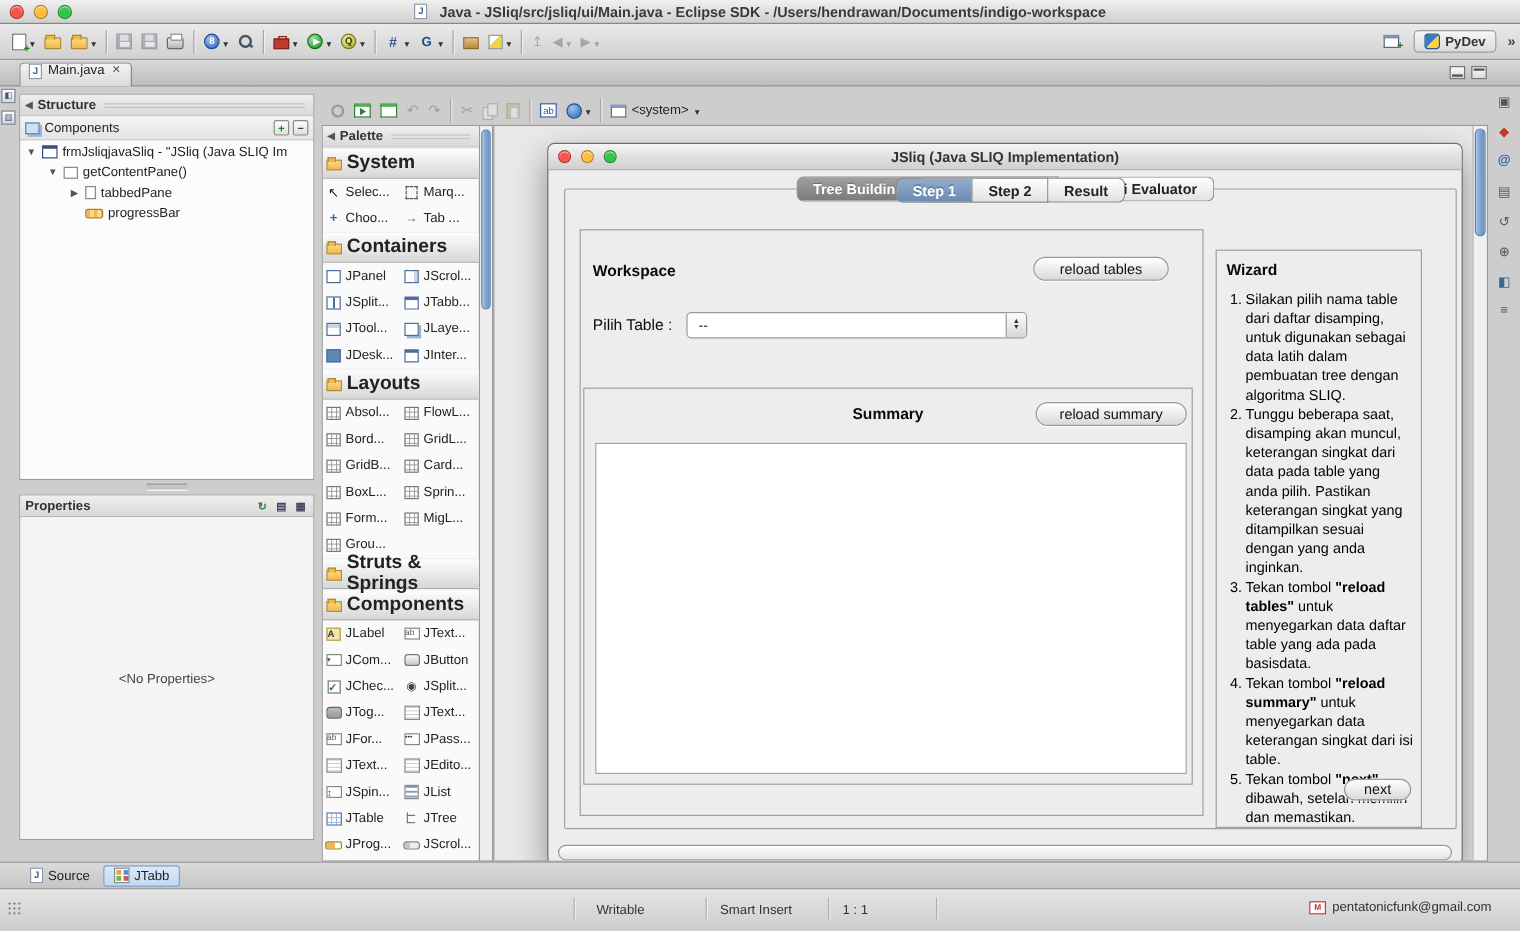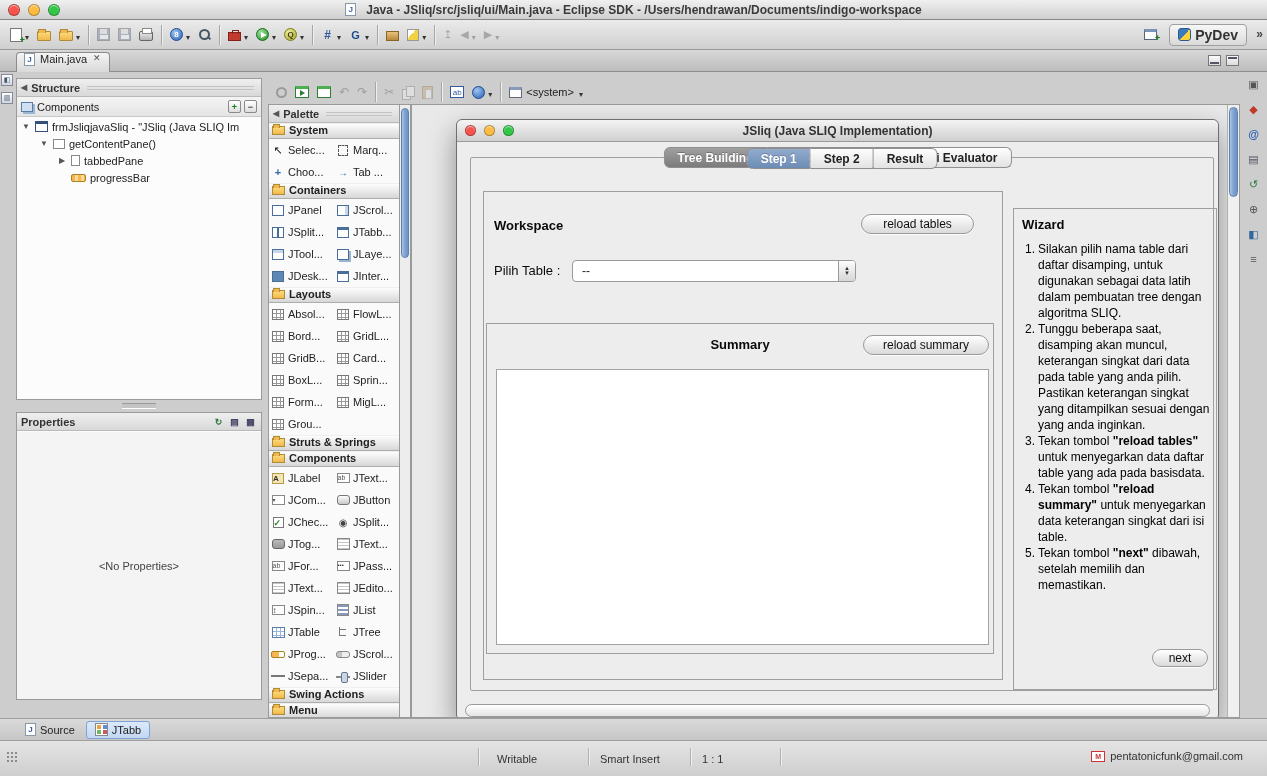--- a/index.html
+++ b/index.html
@@ -15,21 +15,21 @@
 .mi-jfile{width:11px;height:13px;background:#fff;border:1px solid #8899aa;display:inline-flex;align-items:center;justify-content:center;flex:none}
 .mi-jfile::before{content:"J";font-size:8px;font-weight:bold;color:#3b5fa0}
 
 
 #toolbar{position:absolute;left:0;top:20px;width:100%;height:30px;background:linear-gradient(#eaeaea,#d0d0d0);border-bottom:1px solid #9a9a9a;display:flex;align-items:center;padding:0 6px}
 .tbtn{height:24px;display:flex;align-items:center;gap:2px;padding:0 4px;border-radius:3px}
 .tbtn.dis{opacity:.35}
 .ddc::after{content:"▾";font-size:8px;color:#333;margin-left:1px}
 .tsep{width:1px;height:20px;background:#a6a6a6;box-shadow:1px 0 0 #efefef;margin:0 4px}
 #toolbar-right{margin-left:auto;display:flex;align-items:center;gap:8px;padding-right:14px}
-.persp-btn{display:flex;align-items:center;gap:4px;padding:2px 8px;border-radius:4px;background:linear-gradient(#f7f7f7,#dadada);border:1px solid #9f9f9f;font-size:14px;font-weight:bold;color:#333}
+.persp-btn{display:flex;align-items:center;gap:4px;padding:2px 8px;border-radius:4px;background:linear-gradient(#f7f7f7,#dadada);border:1px solid #9f9f9f;font-size:11px;font-weight:bold;color:#333}
 .overflow{position:absolute;right:4px;top:7px;font-size:12px;font-weight:bold;color:#444}
 
 
 .mi{display:inline-flex;align-items:center;justify-content:center;flex:none}
 .mi-page{width:12px;height:14px;background:#fff;border:1px solid #777;position:relative}
 .mi-page::after{content:"+";position:absolute;right:-4px;bottom:-4px;color:#1b7f1b;font-weight:bold;font-size:9px}
 .mi-folder{width:14px;height:10px;background:linear-gradient(#ffda7d,#efb94d);border:1px solid #b08a36;border-radius:1px;position:relative;margin-top:3px}
 .mi-folder::before{content:"";position:absolute;top:-3px;left:0;width:6px;height:3px;background:#efb94d;border:1px solid #b08a36;border-bottom:none}
 .mi-floppy{width:13px;height:13px;background:#4a5f8a;border:1px solid #333;position:relative}
 .mi-floppy::before{content:"";position:absolute;left:2px;top:0;width:7px;height:5px;background:#dcdcdc}
@@ -106,21 +106,21 @@
 .mi-copy::after{content:"";position:absolute;left:4px;top:0;width:7px;height:9px;background:#fff;border:1px solid #777}
 .mi-paste{width:11px;height:13px;background:#c9a063;border:1px solid #8a6a35;position:relative}
 .mi-paste::before{content:"";position:absolute;left:2px;top:2px;width:5px;height:8px;background:#fff;border:1px solid #999}
 .mi-i18n{width:14px;height:12px;border:1px solid #35599a;background:#fff;display:flex;align-items:center;justify-content:center;font-size:8px;color:#35599a}
 .mi-i18n::before{content:"ab"}
 .mi-winic{width:13px;height:11px;background:#fff;border:1px solid #667;border-top:3px solid #8899bb}
 #lnf-label{font-size:11px;color:#222;margin:0 2px}
 
 
 #palette{position:absolute;left:0;top:32px;width:132px;bottom:0;background:#fafafa;border:1px solid #9a9a9a;overflow:hidden}
-.pal-cat{height:16px;display:flex;gap:4px;padding:0 3px;background:linear-gradient(#fdfdfd,#d7d7d7);border-top:1px solid #efefef;border-bottom:1px solid #aeaeae;font-size:11px;font-weight:bold}
+.pal-cat{height:16px;display:flex;align-items:center;gap:4px;padding:12px 3px;background:linear-gradient(#fdfdfd,#d7d7d7);border-top:1px solid #efefef;border-bottom:1px solid #aeaeae;font-size:16px;font-weight:bold}
 .pal-grid{display:grid;grid-template-columns:1fr 1fr}
 .pal-item{height:22px;display:flex;align-items:center;gap:3px;padding:0 2px;font-size:11px;white-space:nowrap;overflow:hidden}
 .folder{width:13px;height:9px;background:linear-gradient(#ffda7d,#efb94d);border:1px solid #b08a36;position:relative;flex:none;margin-top:2px}
 .folder::before{content:"";position:absolute;top:-3px;left:0;width:5px;height:3px;background:#efb94d;border:1px solid #b08a36;border-bottom:none}
 #pal-scroll{position:absolute;left:132px;top:32px;width:11px;bottom:0;background:#ededed;border:1px solid #9a9a9a;border-left:none}
 .thumb-v{position:absolute;left:1px;right:1px;border-radius:5px;background:linear-gradient(90deg,#aac4e4,#7fa3cf 50%,#6a92c4);border:1px solid #5d82b0}
 
 
 .pic{width:14px;height:14px;display:inline-flex;align-items:center;justify-content:center;flex:none;font-size:9px}
 .p-cursor::before{content:"↖";font-size:11px;color:#111}
@@ -187,21 +187,21 @@
 #pilih-label{position:absolute;left:10px;top:71px;font-size:13px;color:#0a0a0a}
 #combo{position:absolute;left:88px;top:68px;width:284px;height:22px;background:#fff;border:1px solid #9a9a9a;border-radius:4px;display:flex;align-items:stretch;overflow:hidden}
 #combo .val{flex:1;display:flex;align-items:center;padding-left:9px;font-size:12px;color:#222}
 #combo .stepper{width:17px;border-left:1px solid #9a9a9a;background:linear-gradient(#fdfdfd,#d6d6d6);display:flex;flex-direction:column;align-items:center;justify-content:center;font-size:6px;line-height:5px;color:#333}
 #combo .stepper::before{content:"▲"}
 #combo .stepper::after{content:"▼"}
 #summary-group{position:absolute;left:2px;top:131px;width:508px;height:331px;border:1px solid #9f9f9f}
 #summary-label{position:absolute;left:0;right:0;top:13px;text-align:center;font-size:13px;font-weight:bold;color:#0a0a0a}
 #btn-reload-summary{position:absolute;right:4px;top:11px;width:126px;height:20px}
 #summary-text{position:absolute;left:9px;right:4px;top:45px;bottom:8px;background:#fff;border:1px solid #a3a3a3}
-#wizard{position:absolute;left:542px;top:50px;width:204px;height:482px;border:1px solid #9f9f9f;padding:8px 5px 6px 8px}
+#wizard{position:absolute;left:542px;top:50px;width:172px;height:482px;border:1px solid #9f9f9f;padding:8px 5px 6px 8px}
 #wizard-title{font-size:13px;font-weight:bold;margin-bottom:9px;color:#0a0a0a}
 .wz-step{display:flex;font-size:12px;line-height:16px;color:#000}
 .wz-num{flex:0 0 16px;text-align:right;padding-right:3px}
 .wz-text{flex:1}
 #btn-next{position:absolute;right:8px;bottom:22px;width:56px;height:18px;border-radius:9px}
 #pw-progress{position:absolute;left:8px;right:8px;top:584px;height:13px;border:1px solid #9a9a9a;border-radius:7px;background:linear-gradient(#ffffff,#e4e4e4)}
 
 
 #right-strip{position:absolute;right:0;top:0;width:27px;bottom:0;display:flex;flex-direction:column;align-items:center;gap:9px;padding-top:4px}
 .rs-ic{width:17px;height:16px;display:flex;align-items:center;justify-content:center;font-size:11px}

